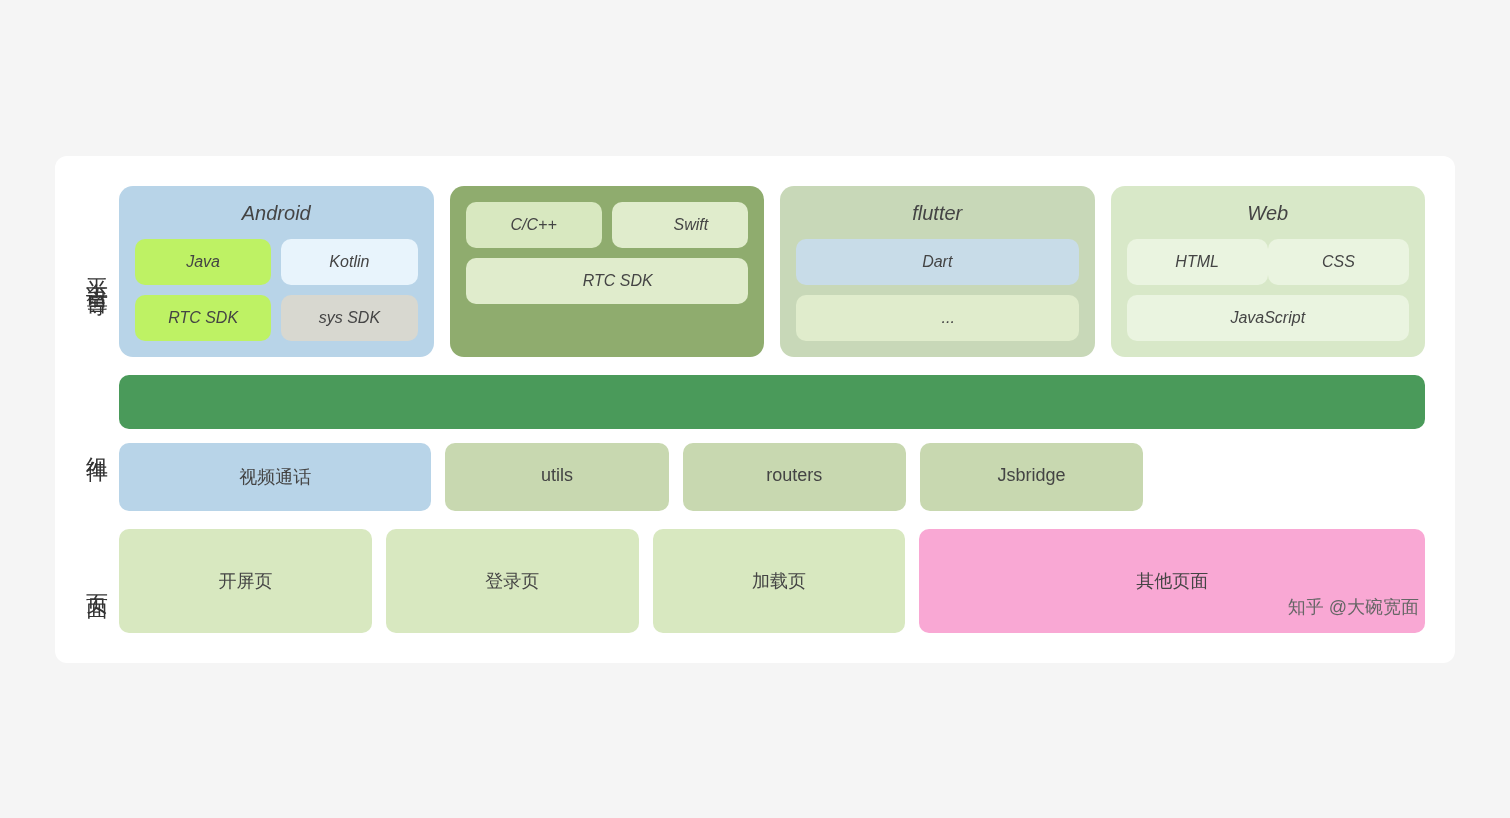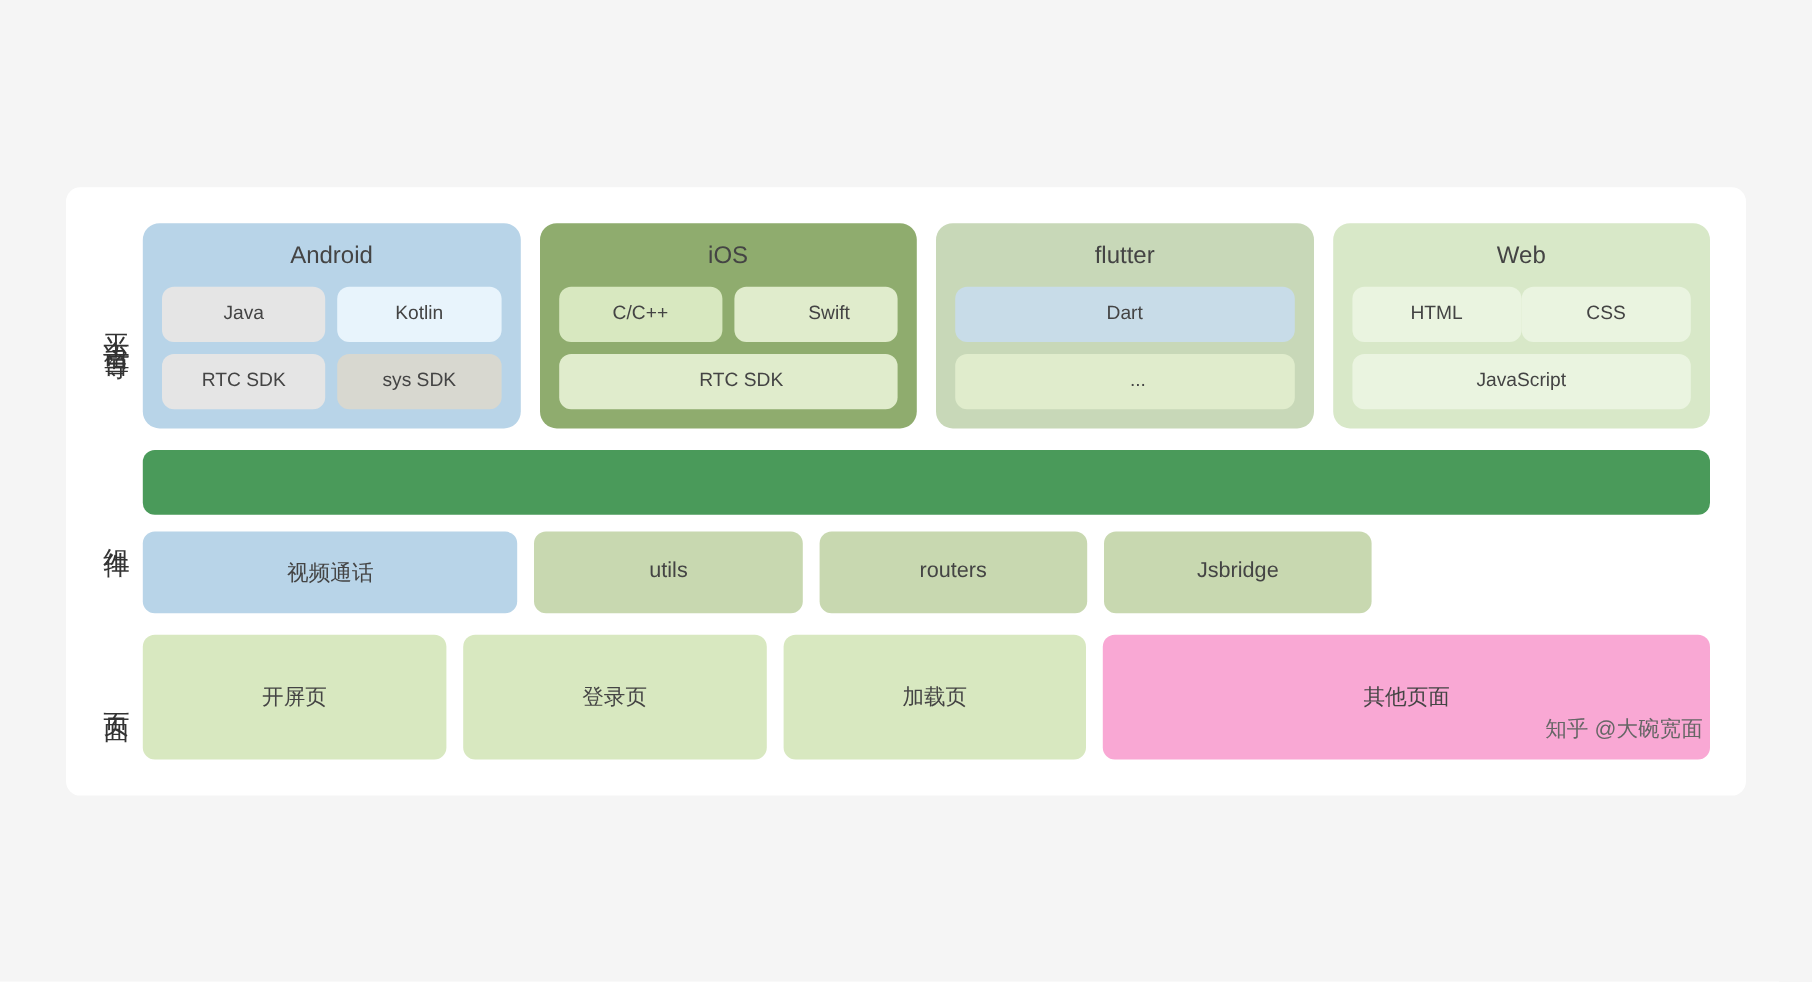--- a/index.html
+++ b/index.html
@@ -39,20 +39,21 @@
     }
     .row-content {
       flex: 1;
     }
 
     
     .platform-grid {
       display: grid;
       grid-template-columns: 1fr 1fr 1fr 1fr;
       gap: 16px;
+      font-style: italic;
     }
     .platform-box {
       border-radius: 14px;
       padding: 16px;
       position: relative;
     }
     .platform-box.android {
       background: #b8d4e8;
     }
     .platform-box.ios {
@@ -77,21 +78,21 @@
     .inner-grid-2col {
       grid-template-columns: 1fr 1fr;
     }
     .inner-box {
       border-radius: 10px;
       padding: 14px 10px;
       text-align: center;
       font-size: 16px;
       color: #444;
     }
-    .inner-box.light-blue { background: #e5e5e5; }
+    .inner-box.light-blue { background: #bef264; }
     .inner-box.white-blue { background: #e8f4fc; }
     .inner-box.gray { background: #d8d8d0; }
     .inner-box.lighter-green { background: #d8e8c0; }
     .inner-box.light-blue2 { background: #c8dce8; }
     .inner-box.lightest-green { background: #e0eccc; padding-left: 32px; }
     .inner-box.white-green { background: #eaf4e0; }
 
     
     .android-bottom {
       display: grid;
@@ -191,21 +192,20 @@
             <div class="inner-box light-blue">Java</div>
             <div class="inner-box white-blue">Kotlin</div>
           </div>
           <div class="android-bottom">
             <div class="inner-box light-blue">RTC SDK</div>
             <div class="inner-box gray">sys SDK</div>
           </div>
         </div>
 
         <div class="platform-box ios">
-          <div class="platform-title">iOS</div>
           <div class="inner-grid inner-grid-2col">
             <div class="inner-box lighter-green">C/C++</div>
             <div class="inner-box lightest-green">Swift</div>
           </div>
           <div style="margin-top:10px;">
             <div class="inner-box lightest-green">RTC SDK</div>
           </div>
         </div>
 
         <div class="platform-box flutter">

